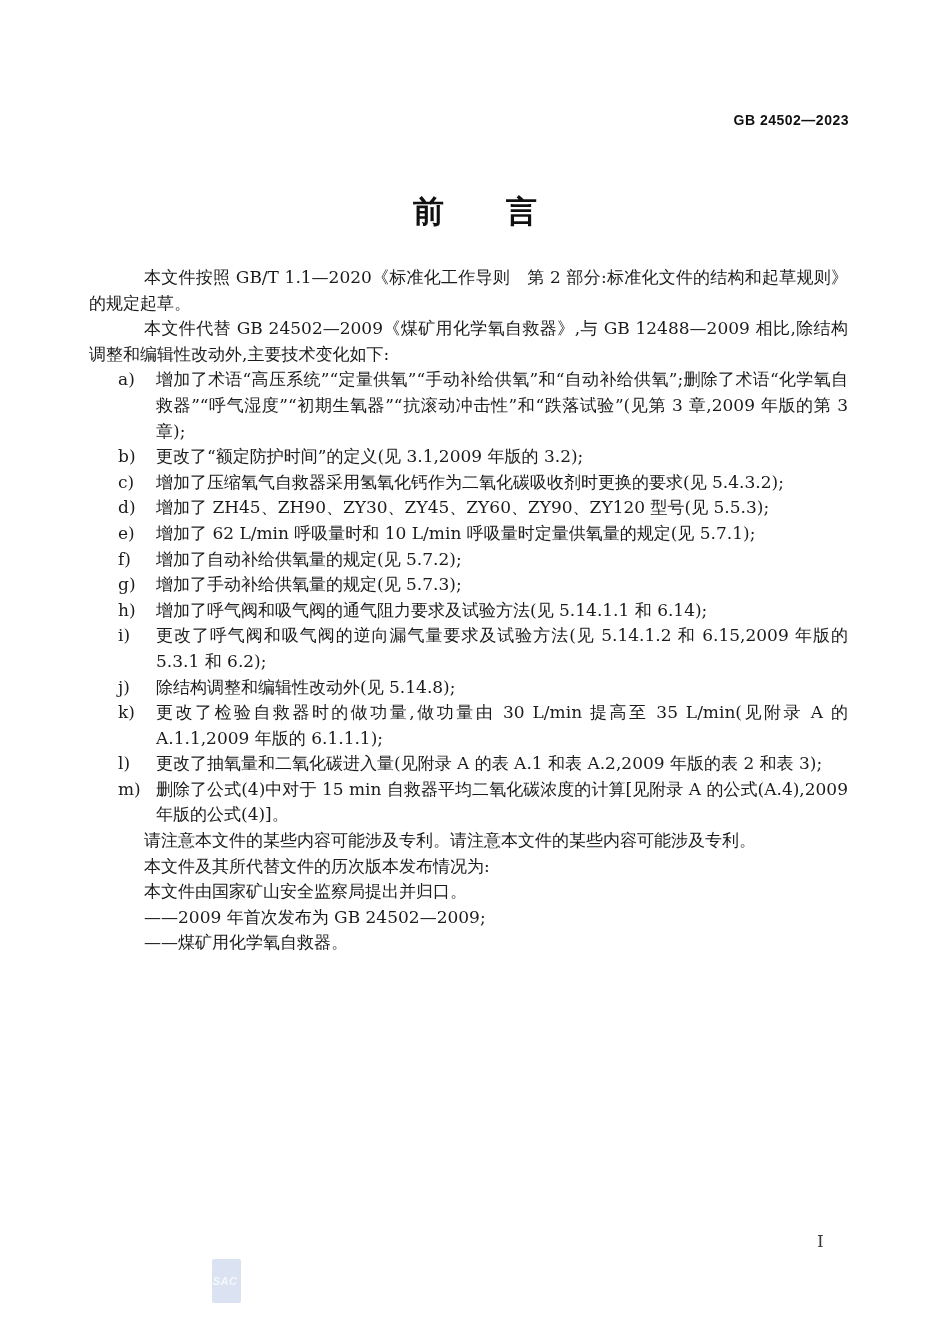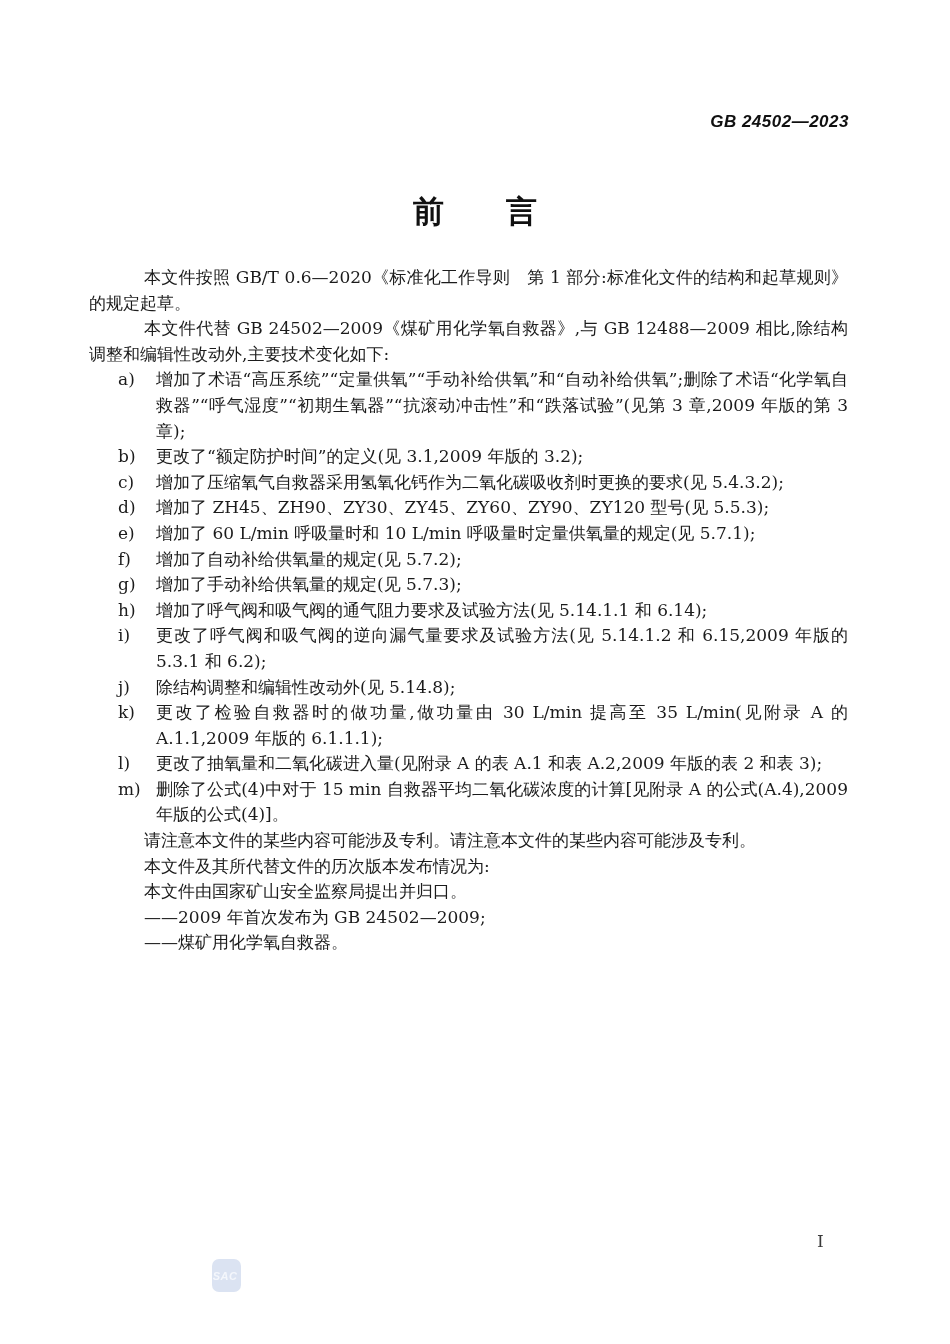--- a/index.html
+++ b/index.html
@@ -9,24 +9,23 @@
     background:#ffffff;
     font-family:"DejaVu Serif","Liberation Serif",serif;
     color:#1b1b1b;
     overflow:hidden;
   }
   .std-number {
     position:absolute;
     top:112px; right:101px;
     font-family:"Liberation Sans","DejaVu Sans",sans-serif;
     font-weight:700;
-    font-size:17px;
+    font-size:14px;
     letter-spacing:0.5px;
     color:#101010;
-    font-style:italic;
   }
   .page-title {
     position:absolute;
     top:191px; left:0;
     width:100%;
     margin:0;
     text-align:center;
     font-family:"DejaVu Sans","Liberation Sans",sans-serif;
     font-weight:700;
     font-size:31px;
@@ -53,22 +52,22 @@
   }
   .page-number {
     position:absolute;
     left:817px; top:1231px;
     font-size:17px;
     color:#3a3a3a;
   }
   .watermark {
     position:absolute;
     left:212px; top:1259px;
-    width:29px; height:33px;
-    border-radius:7px;
+    width:29px; height:44px;
+    border-radius:2px;
     display:flex;
     align-items:center;
     justify-content:center;
   }
   .watermark span {
     font-family:"Liberation Sans","DejaVu Sans",sans-serif;
     font-style:italic;
     font-weight:700;
     font-size:11px;
     letter-spacing:0.5px;
@@ -80,21 +79,21 @@
 <body>
 
 <div class="page">
 
   <div class="std-number">GB 24502—2023</div>
 
   <h1 class="page-title">前　　言</h1>
 
   <div class="content">
 
-    <p class="para-indent">本文件按照 GB/T 0.6—2020《标准化工作导则　第 1 部分:标准化文件的结构和起草规则》的规定起草。</p>
+    <p class="para-indent">本文件按照 GB/T 1.1—2020《标准化工作导则　第 2 部分:标准化文件的结构和起草规则》的规定起草。</p>
     <p class="para-indent">本文件代替 GB 24502—2009《煤矿用化学氧自救器》,与 GB 12488—2009 相比,除结构调整和编辑性改动外,主要技术变化如下:</p>
 
     <div class="change-list">
       <div class="change-item">
         <span class="change-label">a)</span>
         <span class="change-text">增加了术语“高压系统”“定量供氧”“手动补给供氧”和“自动补给供氧”;删除了术语“化学氧自救器”“呼气湿度”“初期生氧器”“抗滚动冲击性”和“跌落试验”(见第 3 章,2009 年版的第 3 章);</span>
       </div>
       <div class="change-item">
         <span class="change-label">b)</span>
         <span class="change-text">更改了“额定防护时间”的定义(见 3.1,2009 年版的 3.2);</span>
@@ -102,21 +101,21 @@
       <div class="change-item">
         <span class="change-label">c)</span>
         <span class="change-text">增加了压缩氧气自救器采用氢氧化钙作为二氧化碳吸收剂时更换的要求(见 5.4.3.2);</span>
       </div>
       <div class="change-item">
         <span class="change-label">d)</span>
         <span class="change-text">增加了 ZH45、ZH90、ZY30、ZY45、ZY60、ZY90、ZY120 型号(见 5.5.3);</span>
       </div>
       <div class="change-item">
         <span class="change-label">e)</span>
-        <span class="change-text">增加了 60 L/min 呼吸量时和 10 L/min 呼吸量时定量供氧量的规定(见 5.7.1);</span>
+        <span class="change-text">增加了 62 L/min 呼吸量时和 10 L/min 呼吸量时定量供氧量的规定(见 5.7.1);</span>
       </div>
       <div class="change-item">
         <span class="change-label">f)</span>
         <span class="change-text">增加了自动补给供氧量的规定(见 5.7.2);</span>
       </div>
       <div class="change-item">
         <span class="change-label">g)</span>
         <span class="change-text">增加了手动补给供氧量的规定(见 5.7.3);</span>
       </div>
       <div class="change-item">

